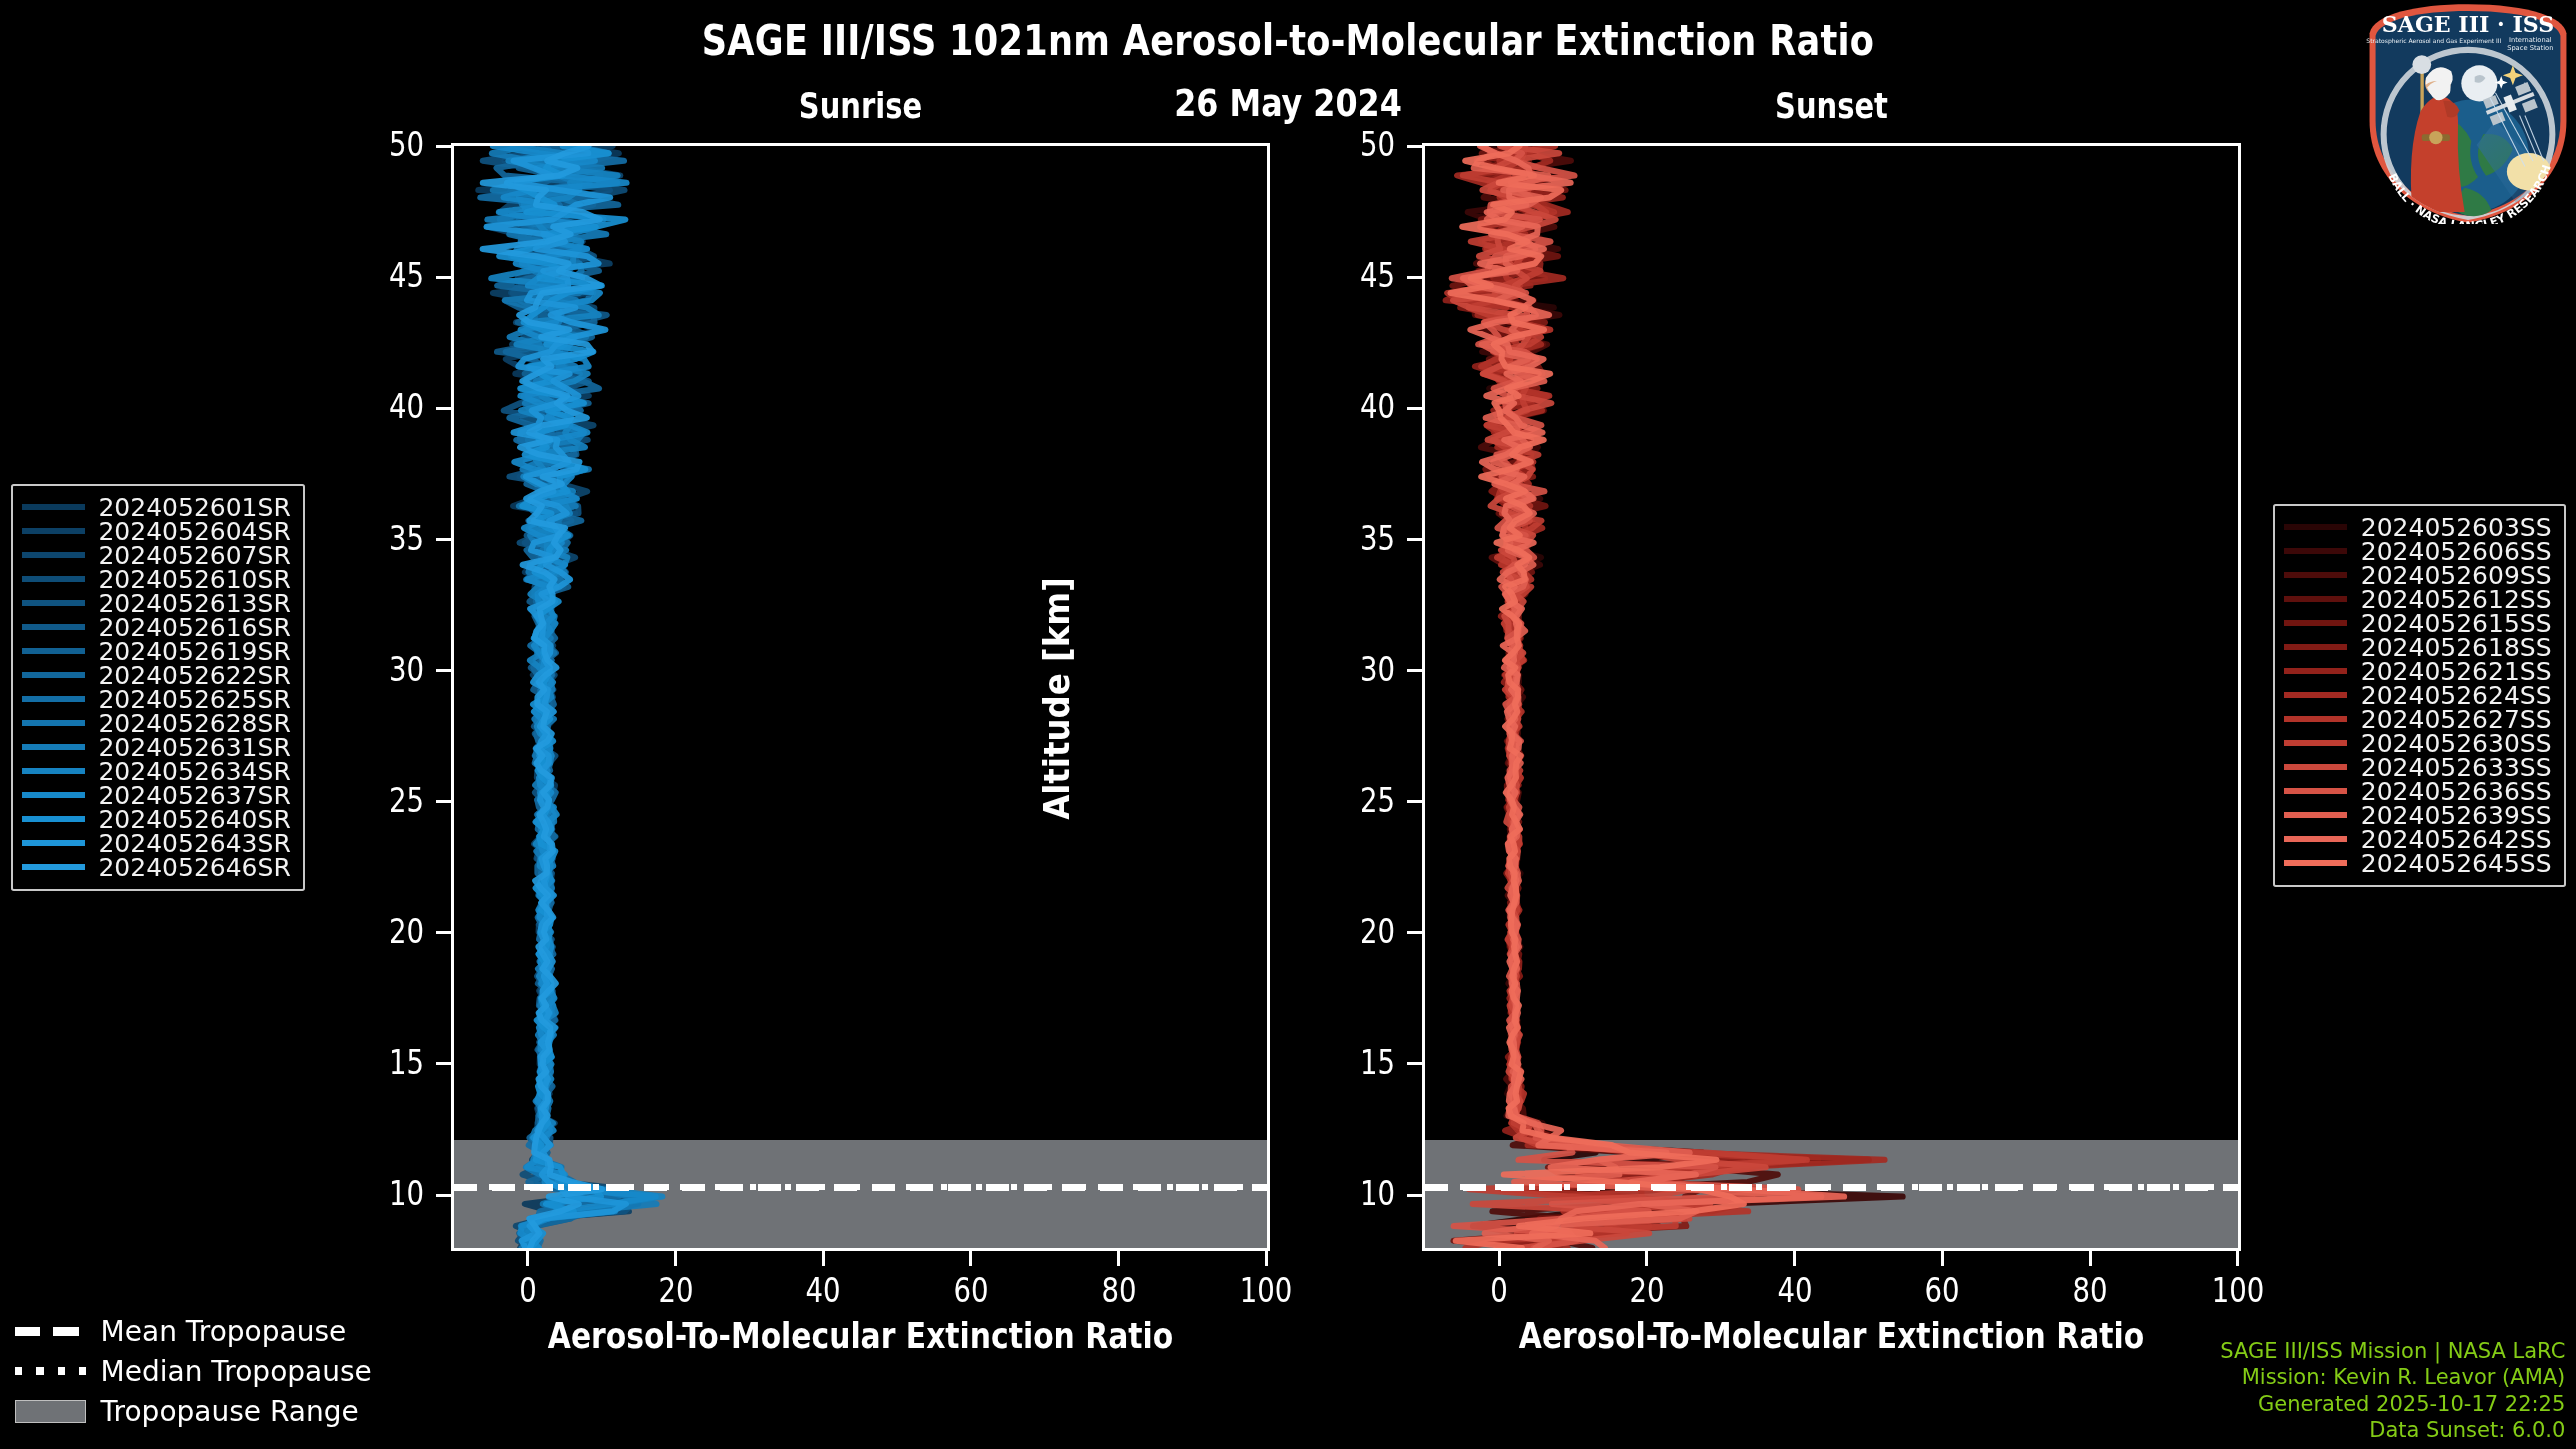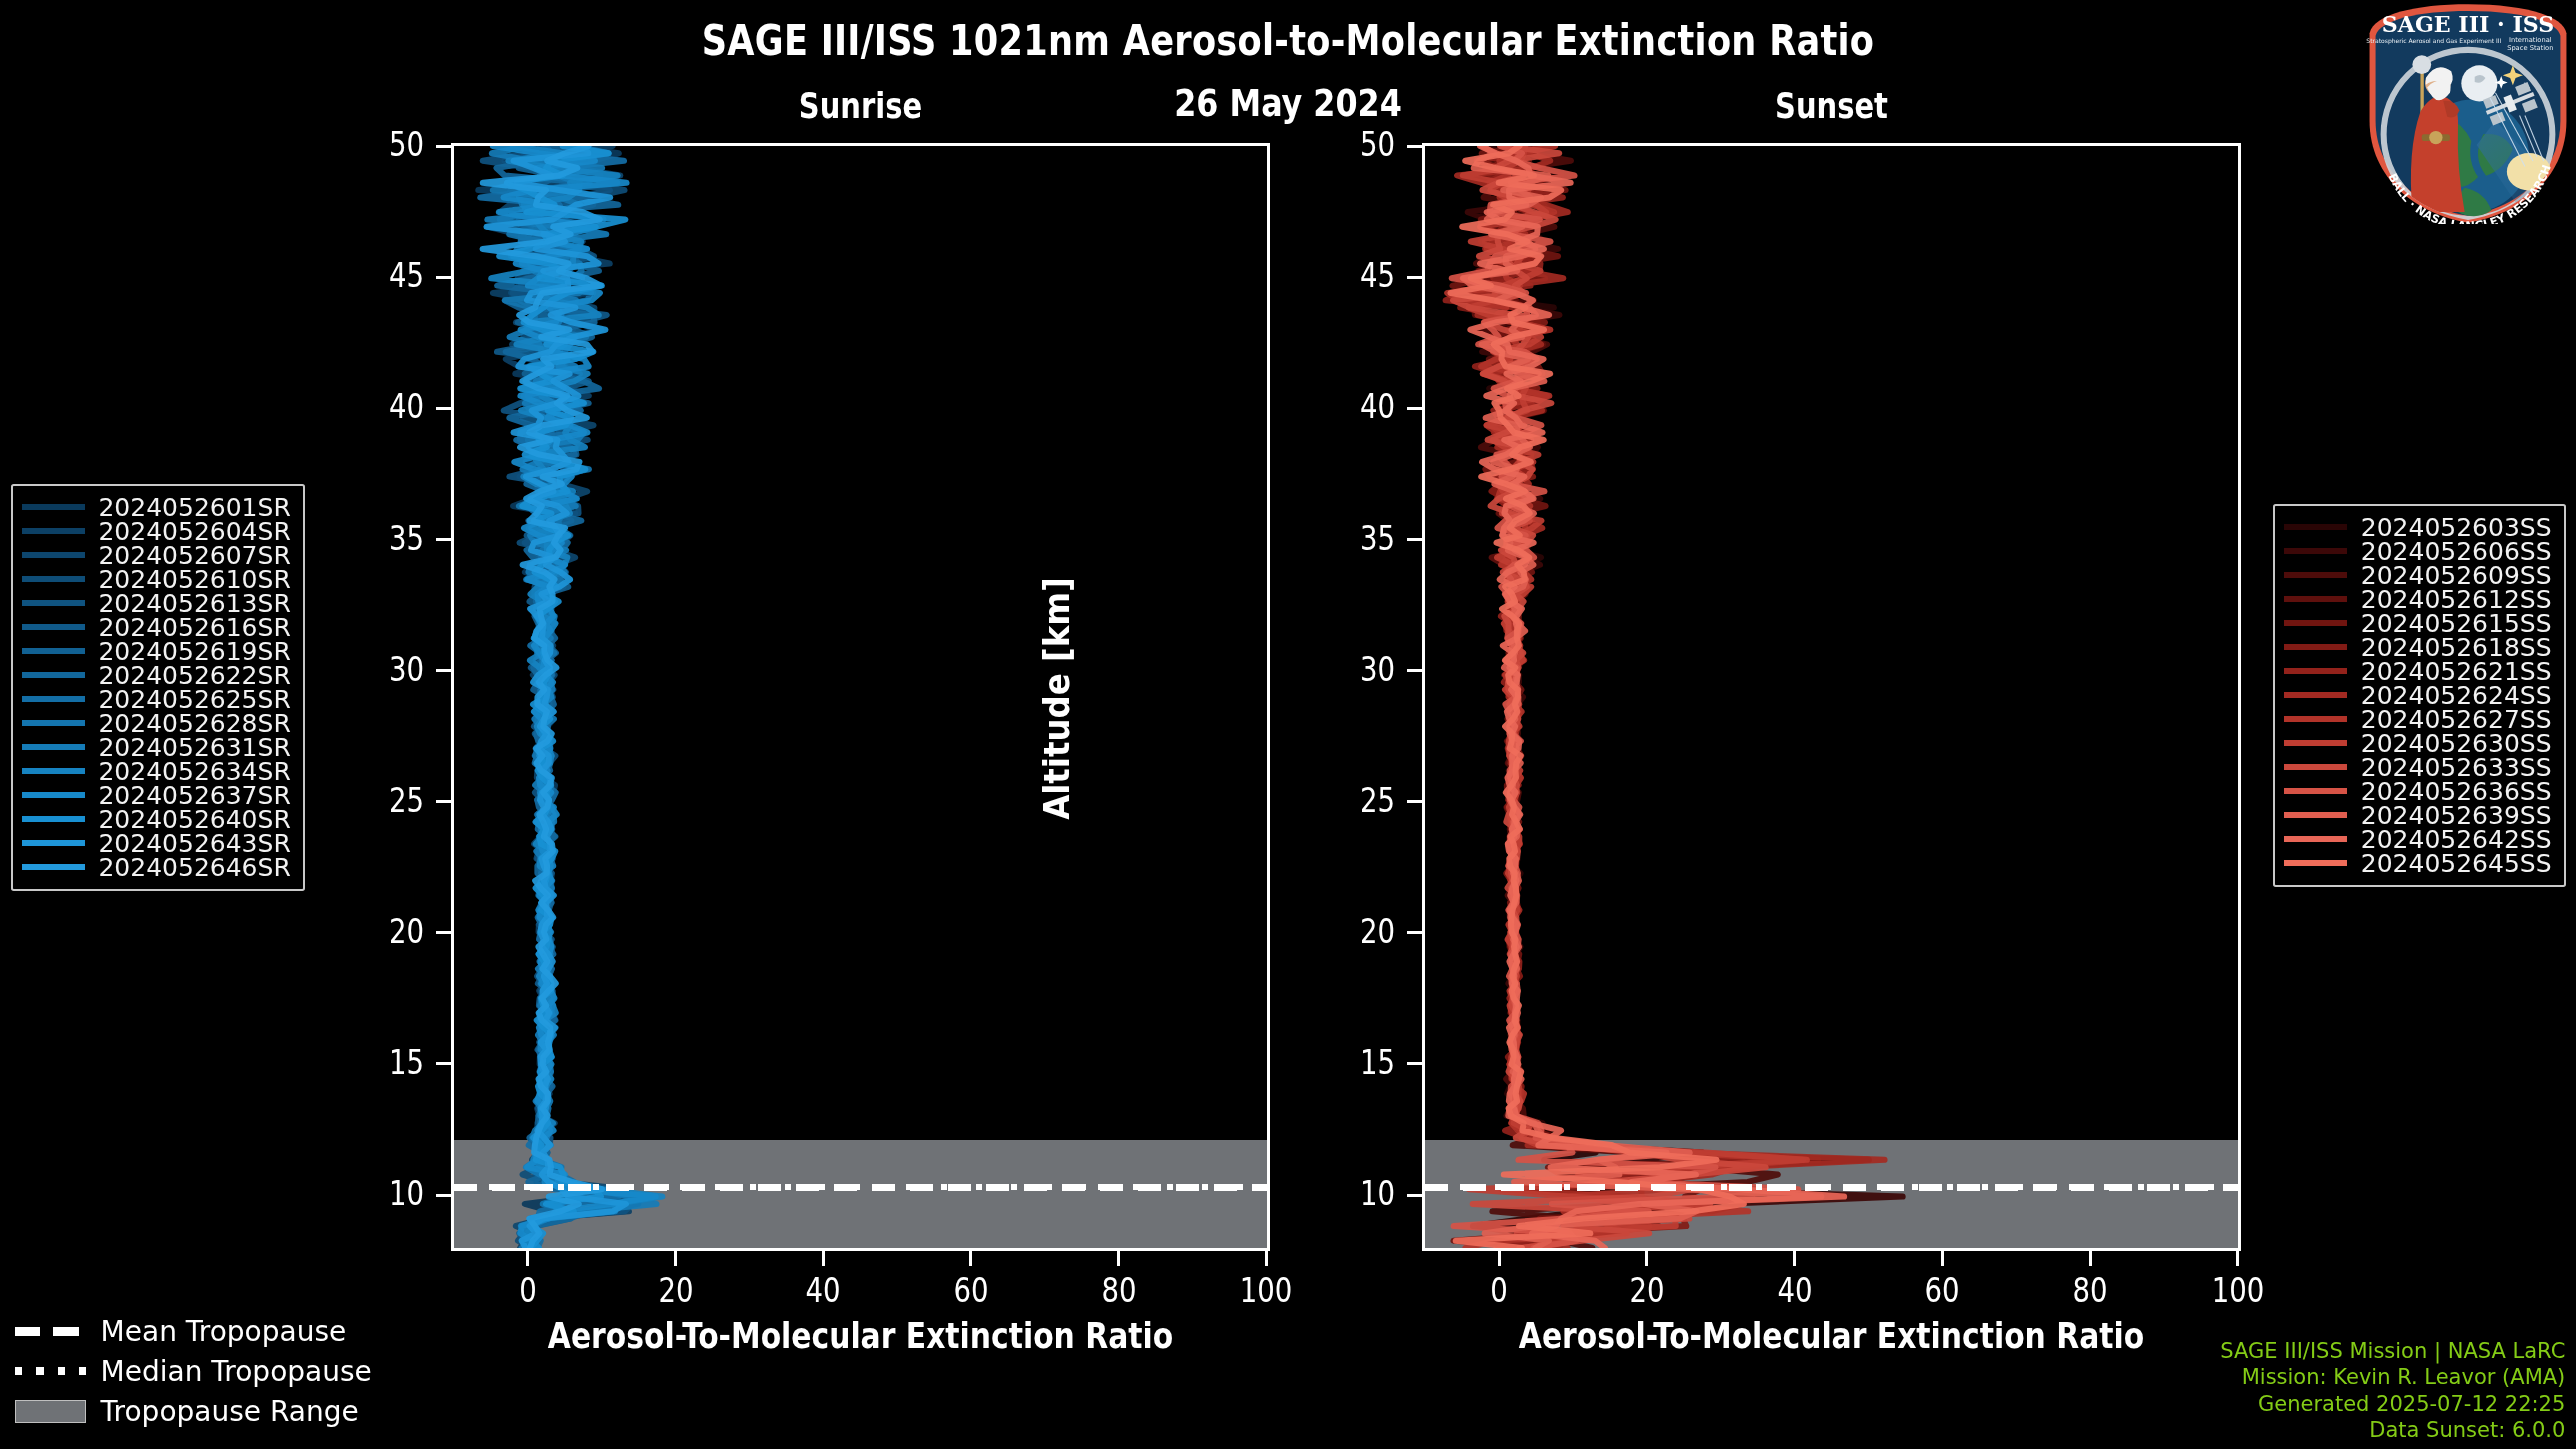--- a/index.html
+++ b/index.html
@@ -387,21 +387,21 @@
         <span class="tl-swatch">
           <span class="tl-patch" style="display: block; background: rgb(111, 114, 118);"></span>
         </span>
         <span class="tl-text">Tropopause Range</span>
       </div>
     </div>
 
   <div id="credits">
       <div>SAGE III/ISS Mission | NASA LaRC</div>
       <div>Mission: Kevin R. Leavor (AMA)</div>
-      <div>Generated 2025-07-12 22:25</div>
+      <div>Generated 2025-10-17 22:25</div>
       <div>Data Sunset: 6.0.0</div>
     </div>
 
   <div id="logo">
     <svg viewBox="0 0 310 330" width="208" height="221">
       <defs>
         <clipPath id="shieldclip">
           <path d="M155 6 C 230 6 292 20 298 46 L 298 176 C 298 258 230 312 155 324 C 80 312 12 258 12 176 L 12 46 C 18 20 80 6 155 6 Z"></path>
         </clipPath>
         <linearGradient id="beam" x1="0" y1="0" x2="1" y2="1">

